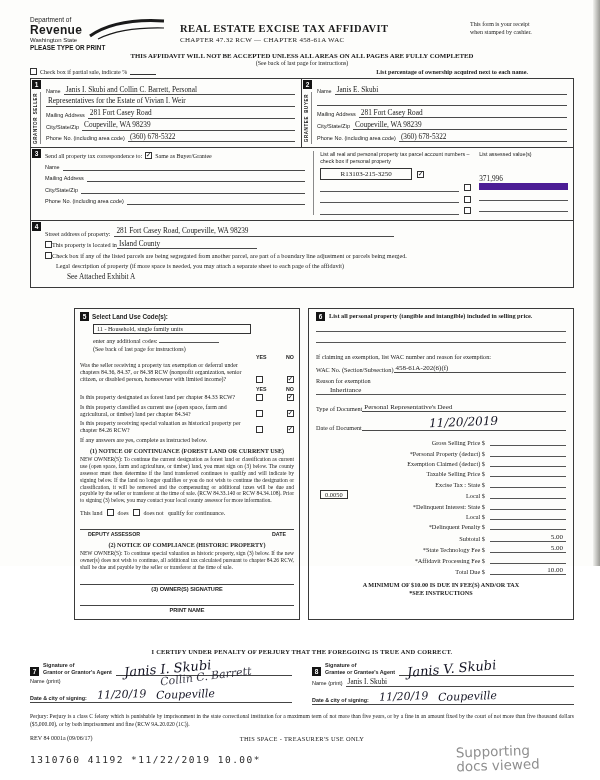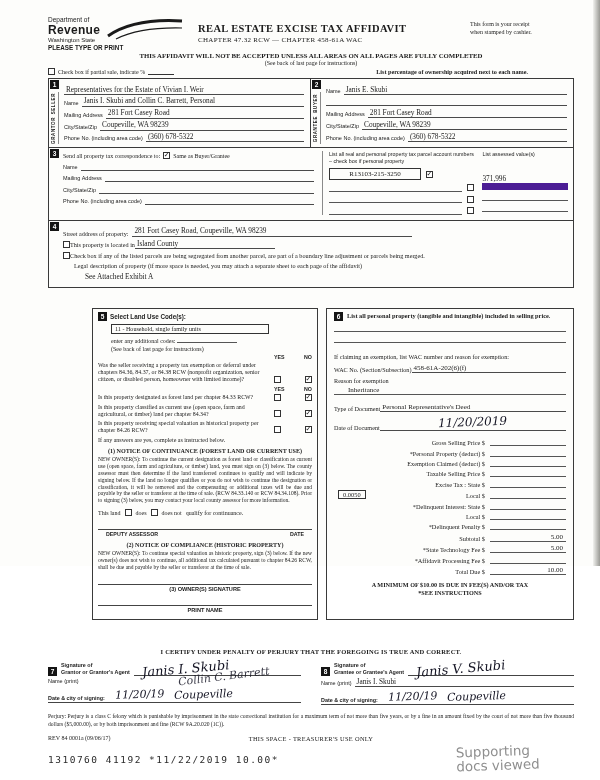--- a/index.html
+++ b/index.html
@@ -1,18 +1,18 @@
 <!DOCTYPE html>
 <html><head>
 <meta charset="utf-8">
 <style>
   *{margin:0;padding:0;box-sizing:border-box}
   html,body{width:600px;height:780px}
   body{background:#ffffff;font-family:"Liberation Serif","DejaVu Serif",serif;color:#1b1b1b;overflow:hidden;position:relative}
-  .page{position:relative;width:600px;height:566px;background:#fdfdfb;padding:16px 26px 0 48px}
+  .page{position:relative;width:600px;height:566px;background:#fdfdfb;padding:16px 26px 0 30px}
   .edge{position:absolute;top:0;right:0;width:7px;height:100%;background:linear-gradient(to right,#f2f2ef,#9a9a95)}
   
   .hdr{display:flex;align-items:flex-start}
   .logo{width:150px;position:relative}
   .lt1{font-family:"Liberation Sans",sans-serif;font-size:6.5px}
   .lt2{font-family:"Liberation Sans",sans-serif;font-size:12px;font-weight:bold;letter-spacing:.3px}
   .lt3{font-family:"Liberation Sans",sans-serif;font-size:6px}
   .swoosh{position:absolute;left:58px;top:0}
   .title-wrap{flex:1;text-align:left;padding-top:7px}
   .title{font-size:10.5px;font-weight:bold;letter-spacing:.4px}
@@ -154,25 +154,25 @@
   </div>
 
   <div class="two-col">
     <div class="pbox">
       <span class="badge pbadge">1</span>
       <div class="side">
         <span>SELLER</span>
         <span>GRANTOR</span>
       </div>
       <div class="fld">
-          <span class="fval">Representatives for the Estate of Vivian I. Weir</span>
-        </div>
-      <div class="fld">
           <span class="flbl">Name</span>
           <span class="fval">Janis I. Skubi and Collin C. Barrett, Personal</span>
+        </div>
+      <div class="fld">
+          <span class="fval">Representatives for the Estate of Vivian I. Weir</span>
         </div>
       <div class="fld">
           <span class="flbl">Mailing Address</span>
           <span class="fval">281 Fort Casey Road</span>
         </div>
       <div class="fld">
           <span class="flbl">City/State/Zip</span>
           <span class="fval">Coupeville, WA  98239</span>
         </div>
       <div class="fld">

